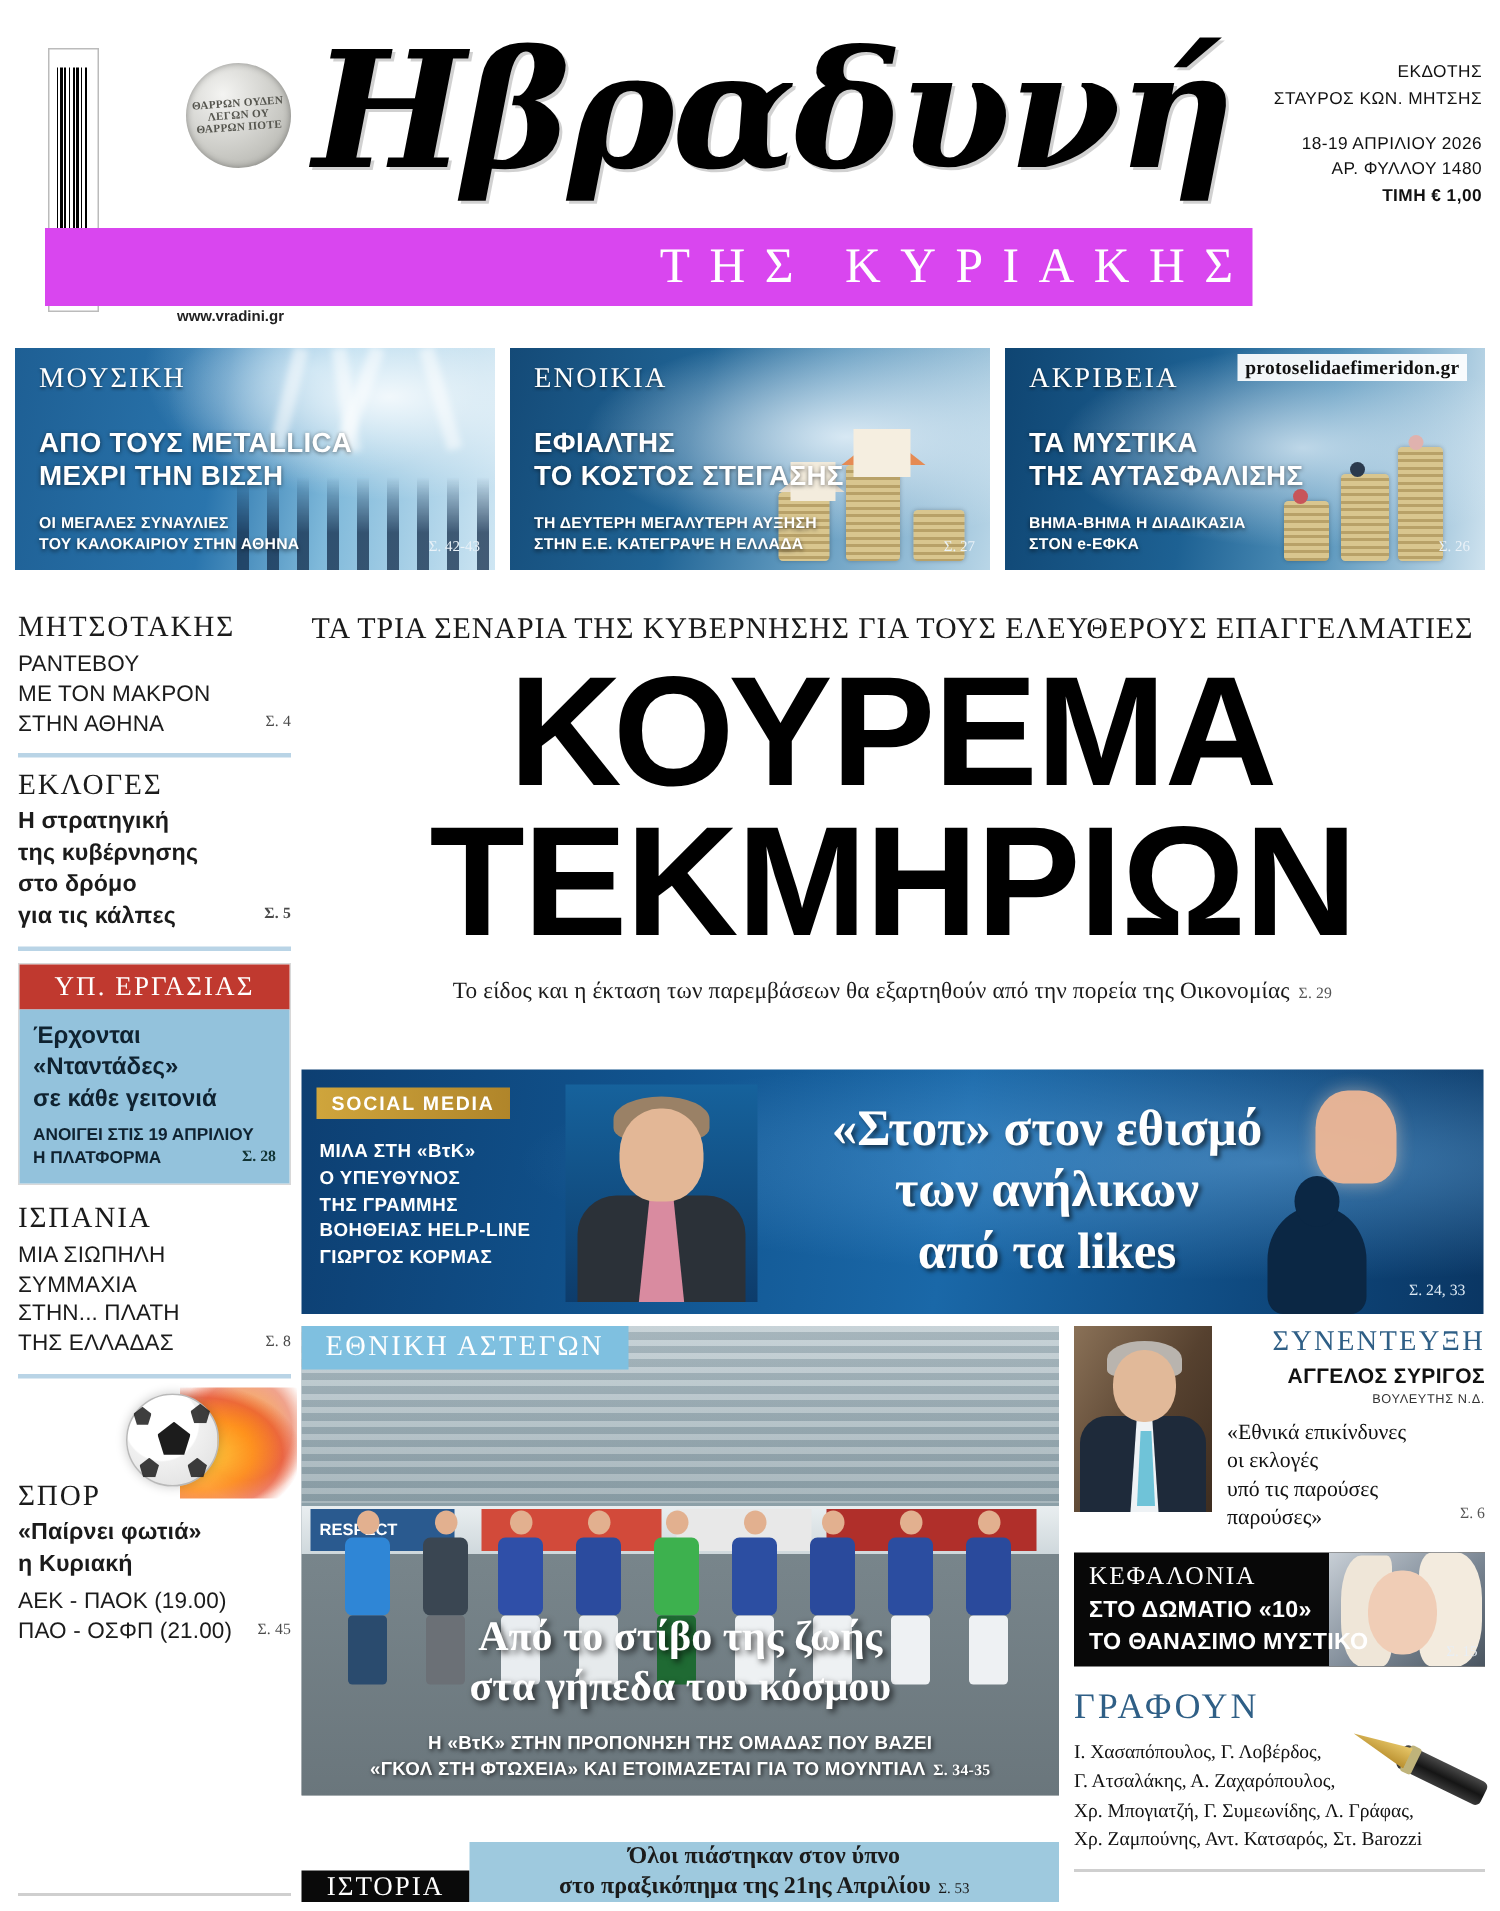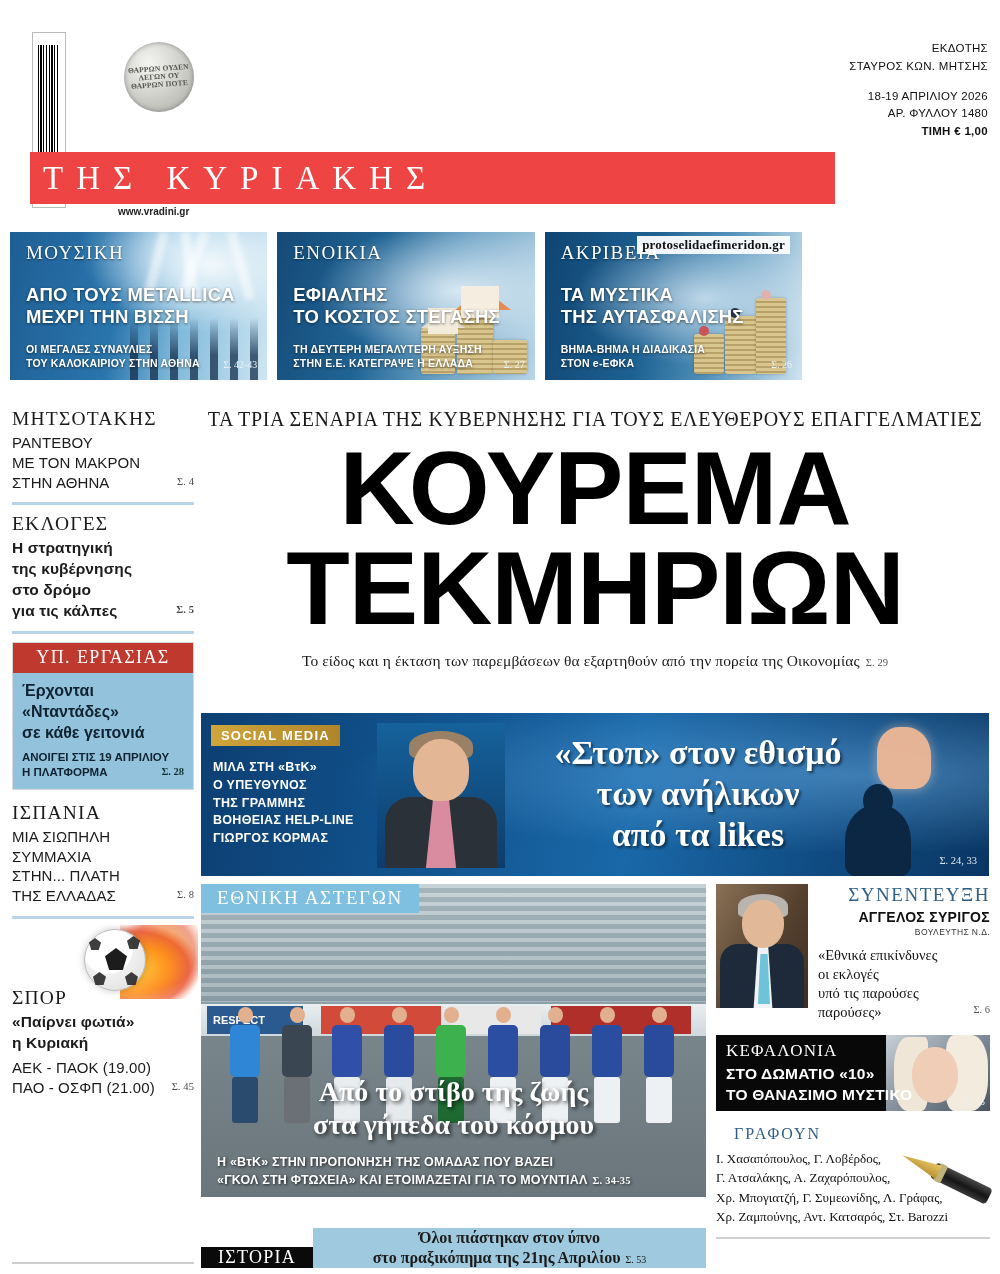--- a/index.html
+++ b/index.html
@@ -49,35 +49,35 @@
     text-shadow:2px 2px 0 rgba(0,0,0,.18);
   }
   .pubinfo {
     position:absolute; right:12px; top:40px; width:190px; text-align:right;
     font-size:11.5px; line-height:1.55; color:#111; letter-spacing:.3px;
   }
   .pubinfo .sp { display:block; height:12px; }
   .pubinfo .price { font-weight:bold; }
   .blueband {
     position:absolute; left:30px; top:152px; right:165px; height:52px;
-    background:#ef4444;
-    display:flex; align-items:center; justify-content:flex-start;
+    background:#d946ef;
+    display:flex; align-items:center; justify-content:flex-end;
   }
   .blueband span {
     font-family:"Liberation Serif", serif;
     color:#ffffff; font-size:33px; letter-spacing:13px; padding-left:13px;
   }
   .siteurl {
     position:absolute; left:118px; top:206px;
     font-size:10px; font-weight:bold; color:#222;
   }
 
   
   .teasers {
-    position:absolute; left:10px; top:232px; width:792px; height:148px;
+    position:absolute; left:10px; top:232px; width:980px; height:148px;
     display:flex; gap:10px;
   }
   .teaser { position:relative; flex:1; overflow:hidden; color:#fff; }
   .teaser .kicker {
     position:absolute; left:16px; top:10px; z-index:3;
     font-family:"Liberation Serif", serif;
     font-size:19px; letter-spacing:1.4px; color:#fff;
     text-shadow:0 1px 2px rgba(0,0,0,.5);
   }
   .teaser .head {
@@ -322,24 +322,23 @@
     font-family:"Liberation Serif", serif;
     font-size:19px; letter-spacing:1.6px; padding:3px 16px 4px 16px;
   }
   .photo-title {
     position:absolute; left:0; right:0; bottom:56px; z-index:6; text-align:center;
     font-family:"Liberation Serif", serif;
     font-weight:bold; font-size:28px; line-height:1.18; color:#fff;
     text-shadow:2px 2px 4px rgba(0,0,0,.7);
   }
   .photo-sub {
-    position:absolute; left:0; right:0; bottom:8px; z-index:6; 
+    position:absolute; left:0; right:0; bottom:8px; z-index:6; text-align:center;
     font-size:12.5px; font-weight:bold; line-height:1.4; color:#fff; letter-spacing:.2px;
     text-shadow:1px 1px 3px rgba(0,0,0,.75);
-    margin-left:16px;
   }
   .photo-sub .pg { font-family:"Liberation Serif", serif; font-size:10.5px; margin-left:5px; }
 
   
   .rightcol { position:absolute; left:716px; top:884px; width:274px; }
   .iv { display:flex; gap:10px; }
   .iv-photo {
     width:92px; height:124px; flex:0 0 92px; overflow:hidden;
     background:linear-gradient(#7f6650,#4e3b2c);
     position:relative;
@@ -383,21 +382,21 @@
     position:absolute; left:10px; z-index:4; color:#fff;
     font-size:15.5px; font-weight:bold; letter-spacing:.2px;
   }
   .kef .kef-l1 { top:30px; }
   .kef .kef-l2 { top:51px; }
   .kef .kef-pg { position:absolute; right:5px; bottom:4px; z-index:5; font-family:"Liberation Serif", serif; font-size:10px; color:#e8eef4; }
 
   .grafoun { margin-top:14px; position:relative; }
   .grafoun .g-head {
     font-family:"Liberation Serif", serif;
-    font-size:16px; letter-spacing:2px; color:#2f5f86;margin-left:18px;
+    font-size:24px; letter-spacing:2px; color:#2f5f86;
   }
   .grafoun .g-names {
     margin-top:6px; font-family:"Liberation Serif", serif;
     font-size:13px; line-height:1.5; color:#111;
   }
   .pen {
     position:absolute; right:-2px; top:26px; width:96px; height:58px;
     transform:rotate(26deg);
   }
   .pen .barrel {
@@ -437,20 +436,23 @@
 <div class="masthead">
   <div class="barcode">
     <div class="bars"></div>
     <div class="bc-num">9 771106 011101</div>
   </div>
 
   <div class="coin">
     <div class="coin-txt">ΘΑΡΡΩΝ ΟΥΔΕΝ ΛΕΓΩΝ ΟΥ ΘΑΡΡΩΝ ΠΟΤΕ</div>
   </div>
 
+  <div class="logo-wrap">
+    <div class="logo">Ηβραδυνή</div>
+  </div>
 
   <div class="pubinfo">
     <div>ΕΚΔΟΤΗΣ</div>
     <div>ΣΤΑΥΡΟΣ ΚΩΝ. ΜΗΤΣΗΣ</div>
     <span class="sp"></span>
     <div>18-19 ΑΠΡΙΛΙΟΥ 2026</div>
     <div>ΑΡ. ΦΥΛΛΟΥ 1480</div>
     <div class="price">ΤΙΜΗ € 1,00</div>
   </div>
 

